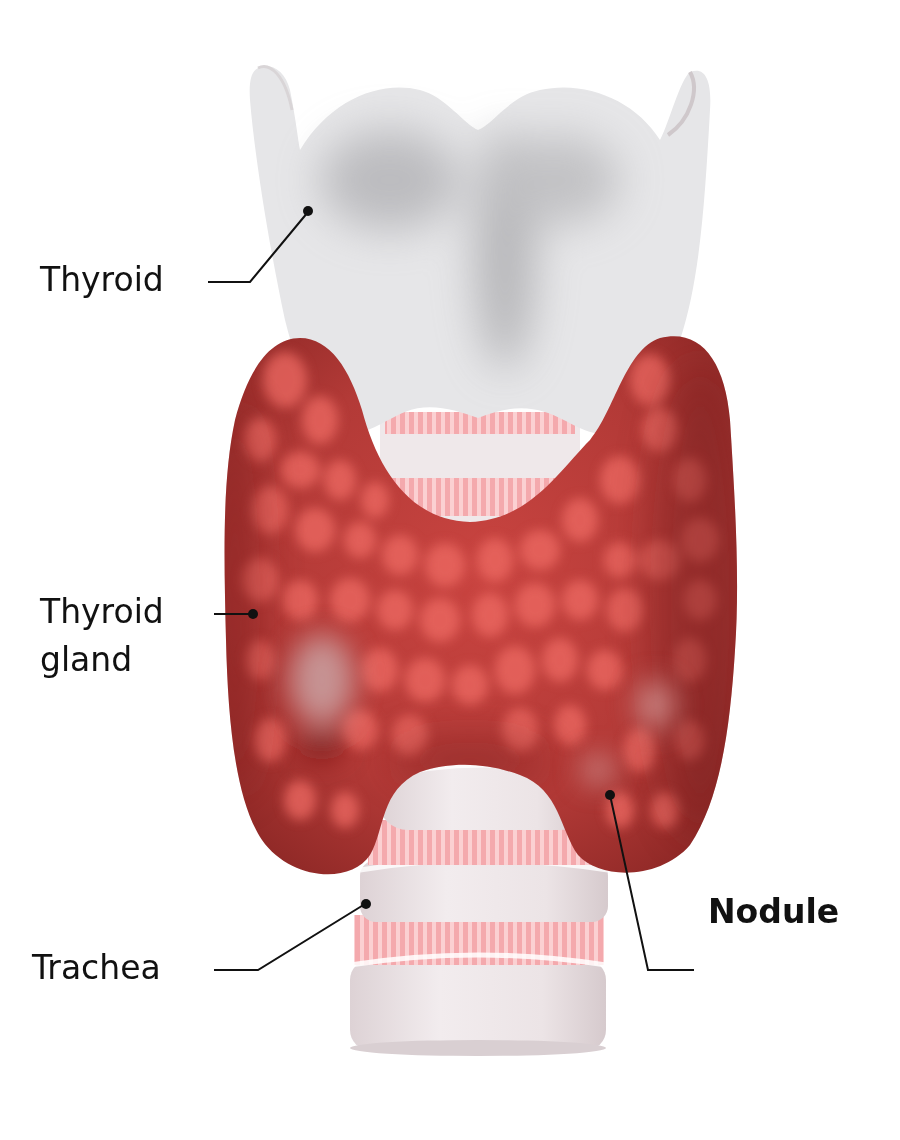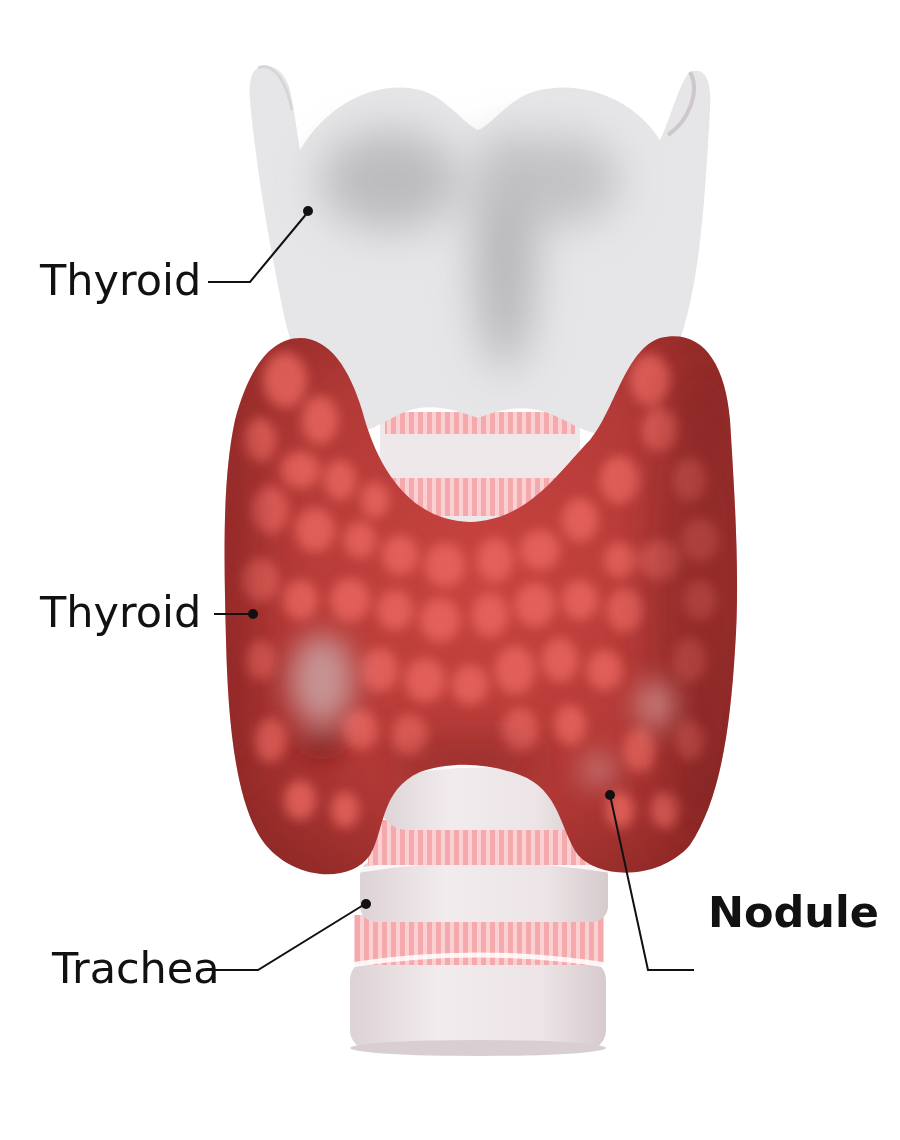--- a/index.html
+++ b/index.html
@@ -1,19 +1,19 @@
 <!DOCTYPE html>
 <html><head>
 <meta charset="utf-8">
 <style>
   html, body { margin: 0; padding: 0; background: #ffffff; }
   body { width: 900px; height: 1140px; position: relative; overflow: hidden;
          font-family: "DejaVu Sans", "Liberation Sans", sans-serif; }
   #stage { position: absolute; left: 0; top: 0; width: 900px; height: 1140px; }
-  .label { position: absolute; font-size: 43px; line-height: 48px; color: #111111;
+  .label { position: absolute; font-size: 33px; line-height: 48px; color: #111111;
            letter-spacing: 0px; }
   .lbl-line { display: block; }
 </style>
 </head>
 <body>
 
 <div id="stage">
   <svg width="900" height="1140" viewBox="0 0 900 1140" xmlns="http://www.w3.org/2000/svg">
     <defs>
       <filter id="blur6" x="-20%" y="-20%" width="140%" height="140%">
@@ -155,20 +155,21 @@
       <circle cx="366" cy="904" r="5"></circle>
       <circle cx="610" cy="795" r="5"></circle>
     </g>
   </svg>
 
   <div class="label" style="left:40px; top:256px;">
     <span class="lbl-line">Thyroid</span>
   </div>
   <div class="label" style="left:40px; top:588px;">
     <span class="lbl-line">Thyroid</span>
+    <span class="lbl-line">gland</span>
   </div>
-  <div class="label" style="left:52px; top:944px;">
+  <div class="label" style="left:32px; top:944px;">
     <span class="lbl-line">Trachea</span>
   </div>
   <div class="label" style="left:708px; top:888px;font-weight:bold;">
     <span class="lbl-line">Nodule</span>
   </div>
 </div>
 
 </body></html>

